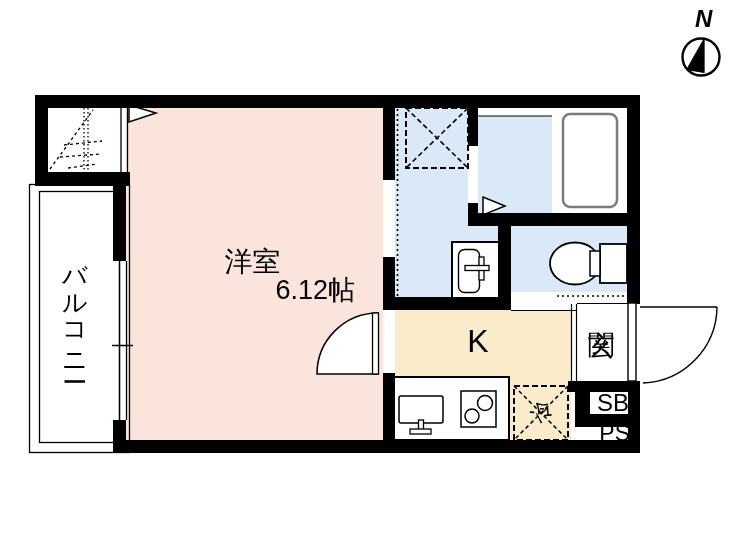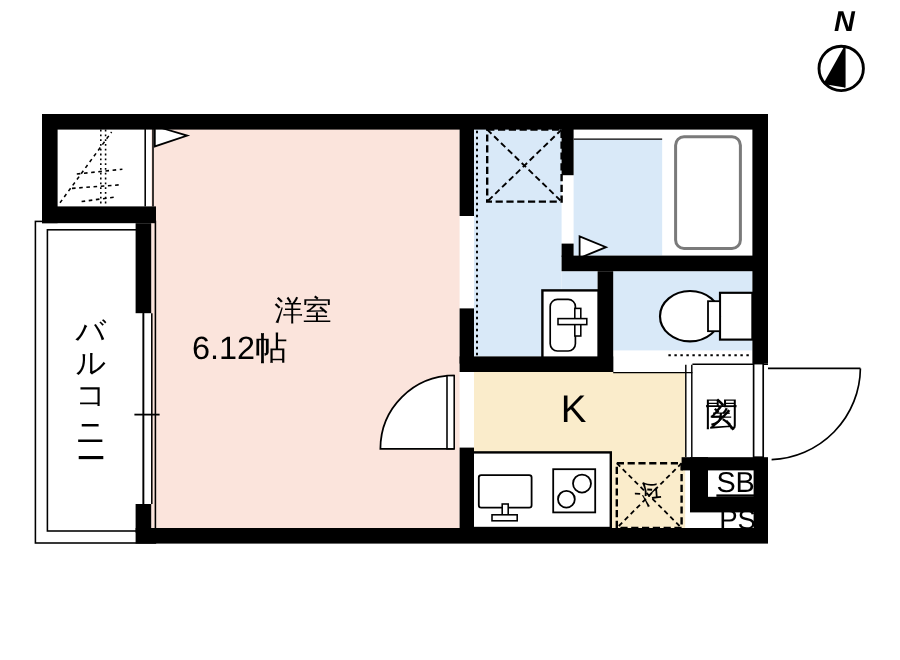--- a/index.html
+++ b/index.html
@@ -11,26 +11,26 @@
     overflow:hidden;
   }
   #plan-svg{position:absolute;left:0;top:0;}
   .lbl{
     position:absolute;
     color:#000;
     line-height:1.05;
     white-space:nowrap;
     user-select:none;
   }
-  .lbl-room   {left:160px;top:247px;width:185px;text-align:center;font-size:24px;}
-  .lbl-size   {left:160px;top:276px;width:195px;text-align:left;font-size:27px;}
+  .lbl-room   {left:160px;top:247px;width:185px;text-align:center;font-size:28px;}
+  .lbl-size   {left:160px;top:276px;width:195px;text-align:right;font-size:27px;}
   .lbl-balcony{left:62px;top:247px;font-size:25px;writing-mode:vertical-rl;text-orientation:mixed;letter-spacing:2px;}
   .lbl-k      {left:448px;top:325px;width:60px;text-align:center;font-size:32px;}
   .lbl-genkan {left:587px;top:309px;font-size:27px;writing-mode:vertical-rl;text-orientation:mixed;letter-spacing:2px;}
-  .lbl-sb     {left:591px;top:390px;width:44px;text-align:center;font-size:24px;text-decoration:underline;}
+  .lbl-sb     {left:591px;top:390px;width:44px;text-align:center;font-size:24px;}
   .lbl-ps     {left:586px;top:421px;width:44px;text-align:right;font-size:23px;}
   .lbl-rei    {left:528px;top:400px;width:28px;text-align:center;font-size:21px;transform:rotate(-45deg);}
   .lbl-north  {left:695px;top:6px;font-size:24px;font-style:italic;font-weight:600;}
 </style>
 </head>
 <body>
 
 <div id="canvas">
 
   <svg id="plan-svg" width="750" height="550" viewBox="0 0 750 550">

